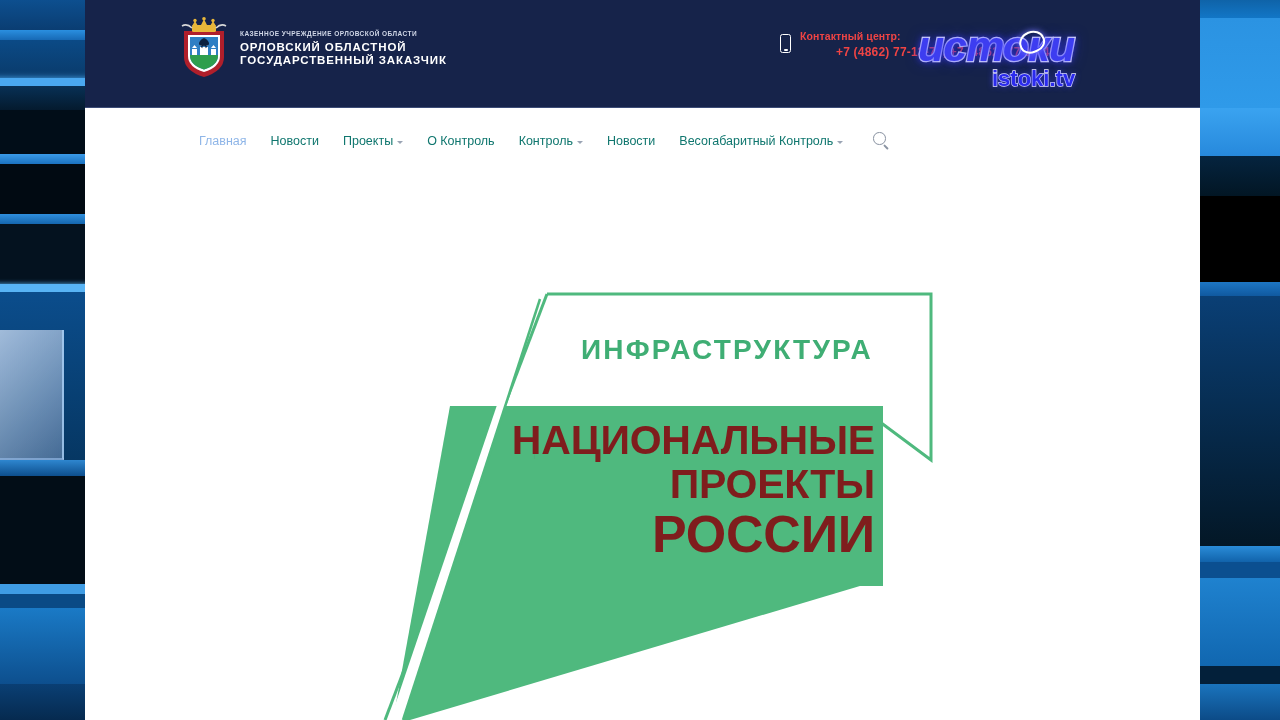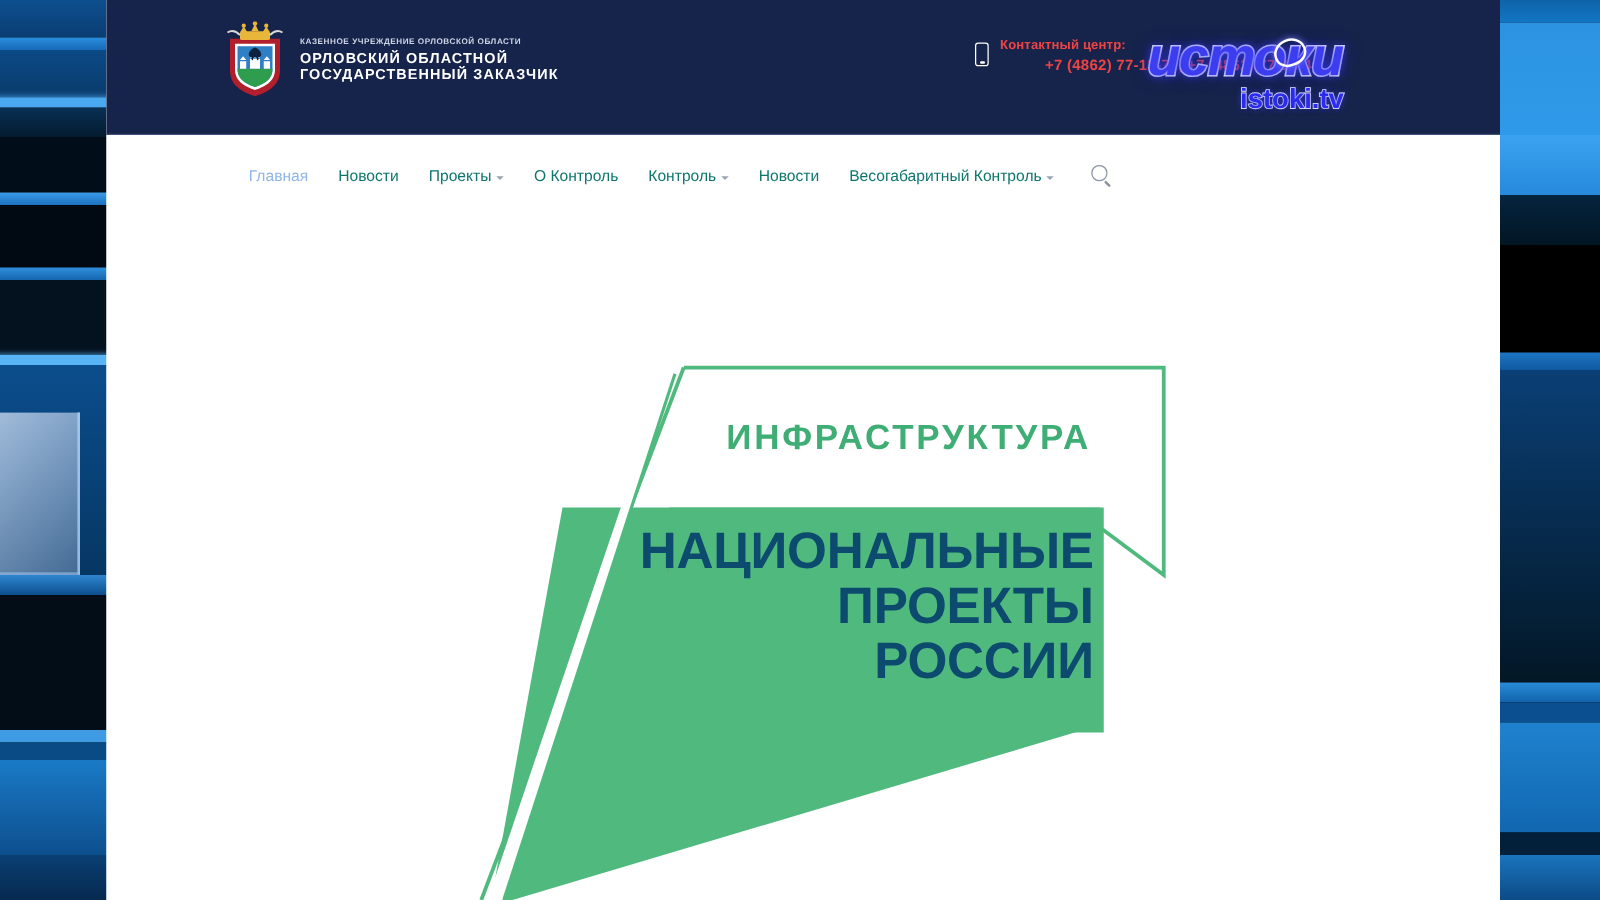--- a/index.html
+++ b/index.html
@@ -146,26 +146,26 @@
     position:absolute; left:496px; top:160px;
     font-size:28px; font-weight:700; letter-spacing:2.2px; color:#3fae74;
     white-space:nowrap;
   }
 
   .np-block {
     position:absolute; left:450px; top:232px; width:348px; height:180px;
     background:#4fb97e;
   }
   .np-line {
-    position:absolute; right:8px; color:#0c4a6e; font-weight:800;
+    position:absolute; right:8px; color:#7f1d1d; font-weight:800;
     letter-spacing:-0.2px; line-height:1; white-space:nowrap;
   }
   .np-1 { top:14px;  font-size:41px; }
   .np-2 { top:58px;  font-size:41px; }
-  .np-3 { top:102px; font-size:41px; }
+  .np-3 { top:102px; font-size:52px; }
 
   
   .ghost-wm {
     position:absolute; left:445px; top:230px;
     font-size:60px; font-weight:800; color:rgba(110,110,110,.18);
     letter-spacing:-1px; pointer-events:none; user-select:none;
   }
 
   
   .istoki-wm {

